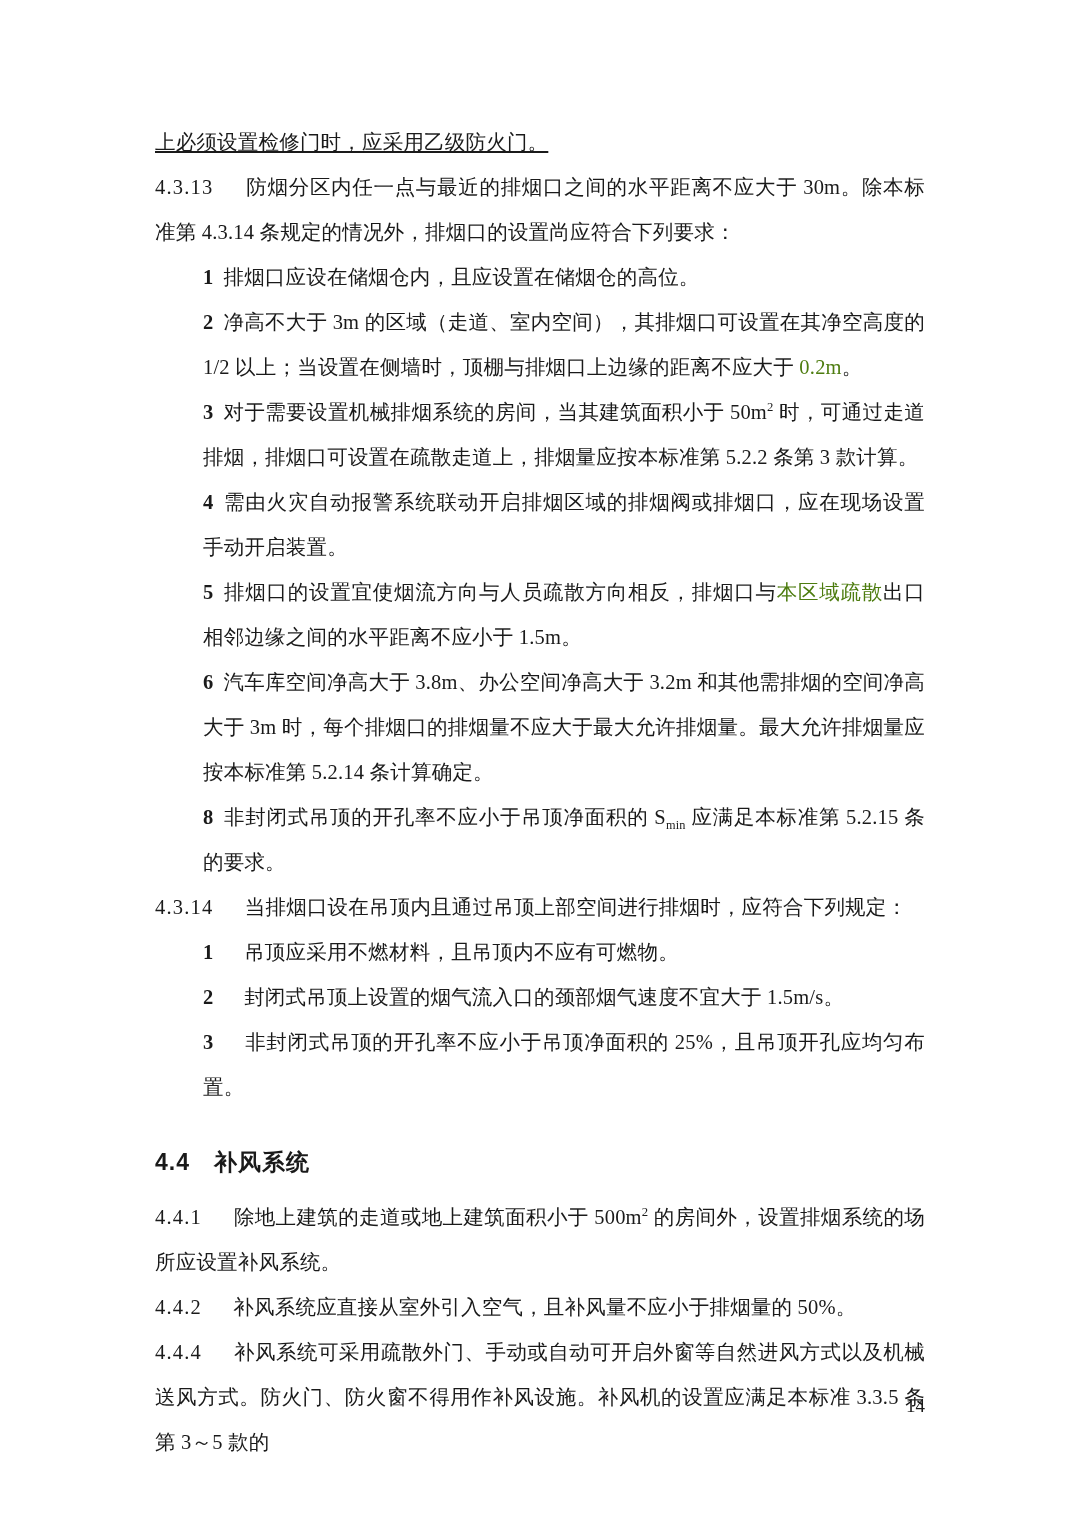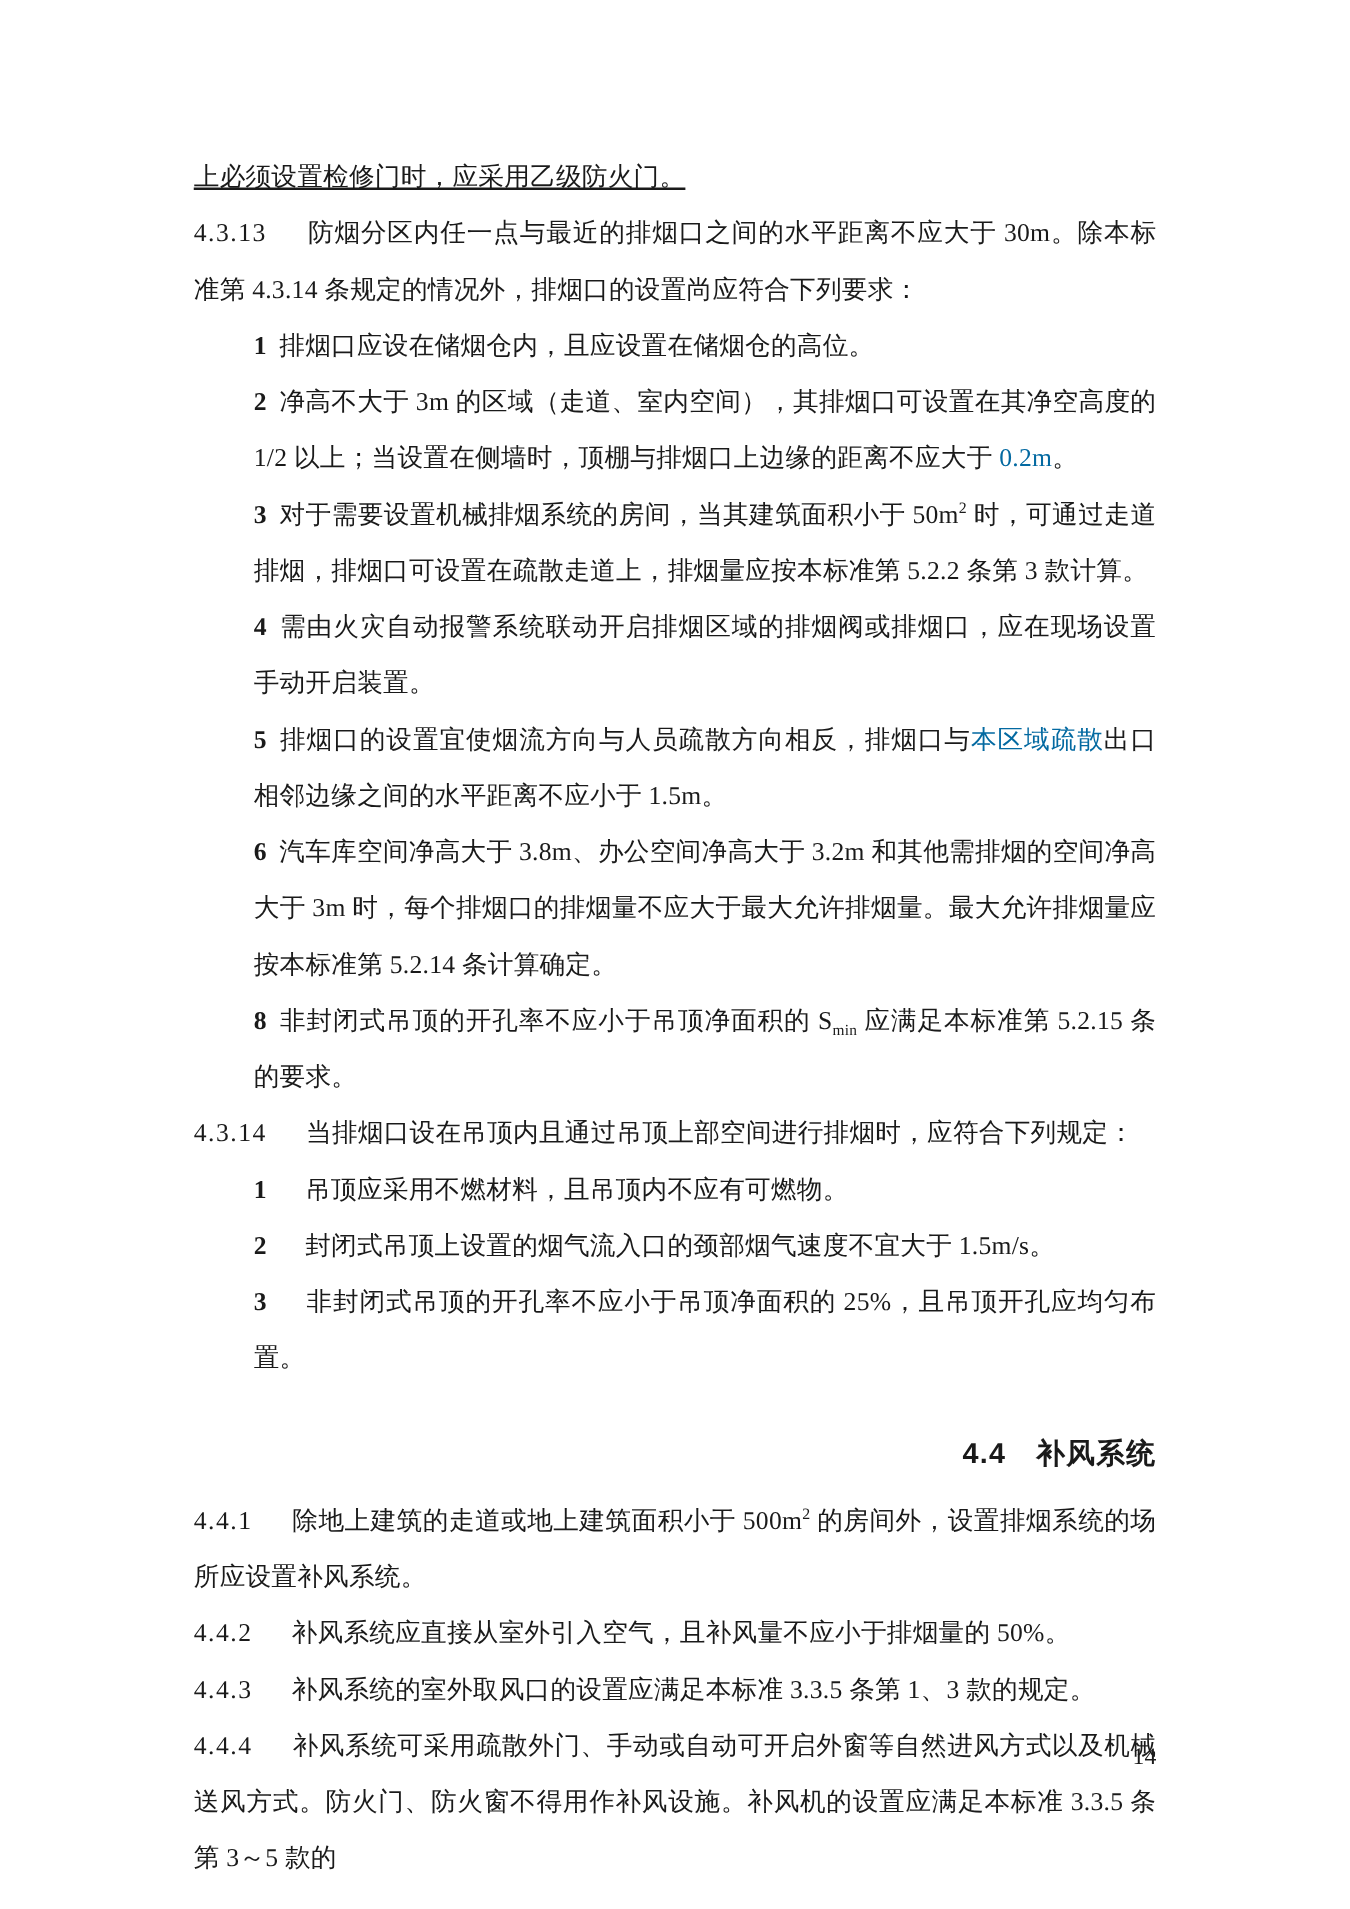--- a/index.html
+++ b/index.html
@@ -43,24 +43,24 @@
   }
   .num {
     font-weight: normal;
     letter-spacing: 1.2px;
   }
   .itemnum {
     font-weight: bold;
     margin-right: 10px;
   }
   .red {
-    color: #0369a1;
+    color: #4d7c0f;
   }
   .sec-head {
-    text-align: right;
+    text-align: left;
     font-weight: bold;
     font-size: 23px;
     line-height: 45px;
     margin-top: 30px;
     margin-bottom: 10px;
     letter-spacing: 1px;
     font-family: "Liberation Sans", sans-serif;
   }
   sup {
     font-size: 0.62em;
@@ -151,25 +151,20 @@
       <span>　</span>
       <span>除地上建筑的走道或地上建筑面积小于 500m</span><sup>2</sup><span> 的房间外，设置排烟系统的场所应设置补风系统。</span>
     </p>
 
     <p class="clause">
       <span class="num">4.4.2</span>
       <span>　</span>
       <span>补风系统应直接从室外引入空气，且补风量不应小于排烟量的 50%。</span>
     </p>
 
-    <p class="clause">
-      <span class="num">4.4.3</span>
-      <span>　</span>
-      <span>补风系统的室外取风口的设置应满足本标准 3.3.5 条第 1、3 款的规定。</span>
-    </p>
 
     <p class="clause">
       <span class="num">4.4.4</span>
       <span>　</span>
       <span>补风系统可采用疏散外门、手动或自动可开启外窗等自然进风方式以及机械送风方式。防火门、防火窗不得用作补风设施。补风机的设置应满足本标准 3.3.5 条第 3～5 款的</span>
     </p>
 
   </div>
 
   <div class="pagenum">14</div>

